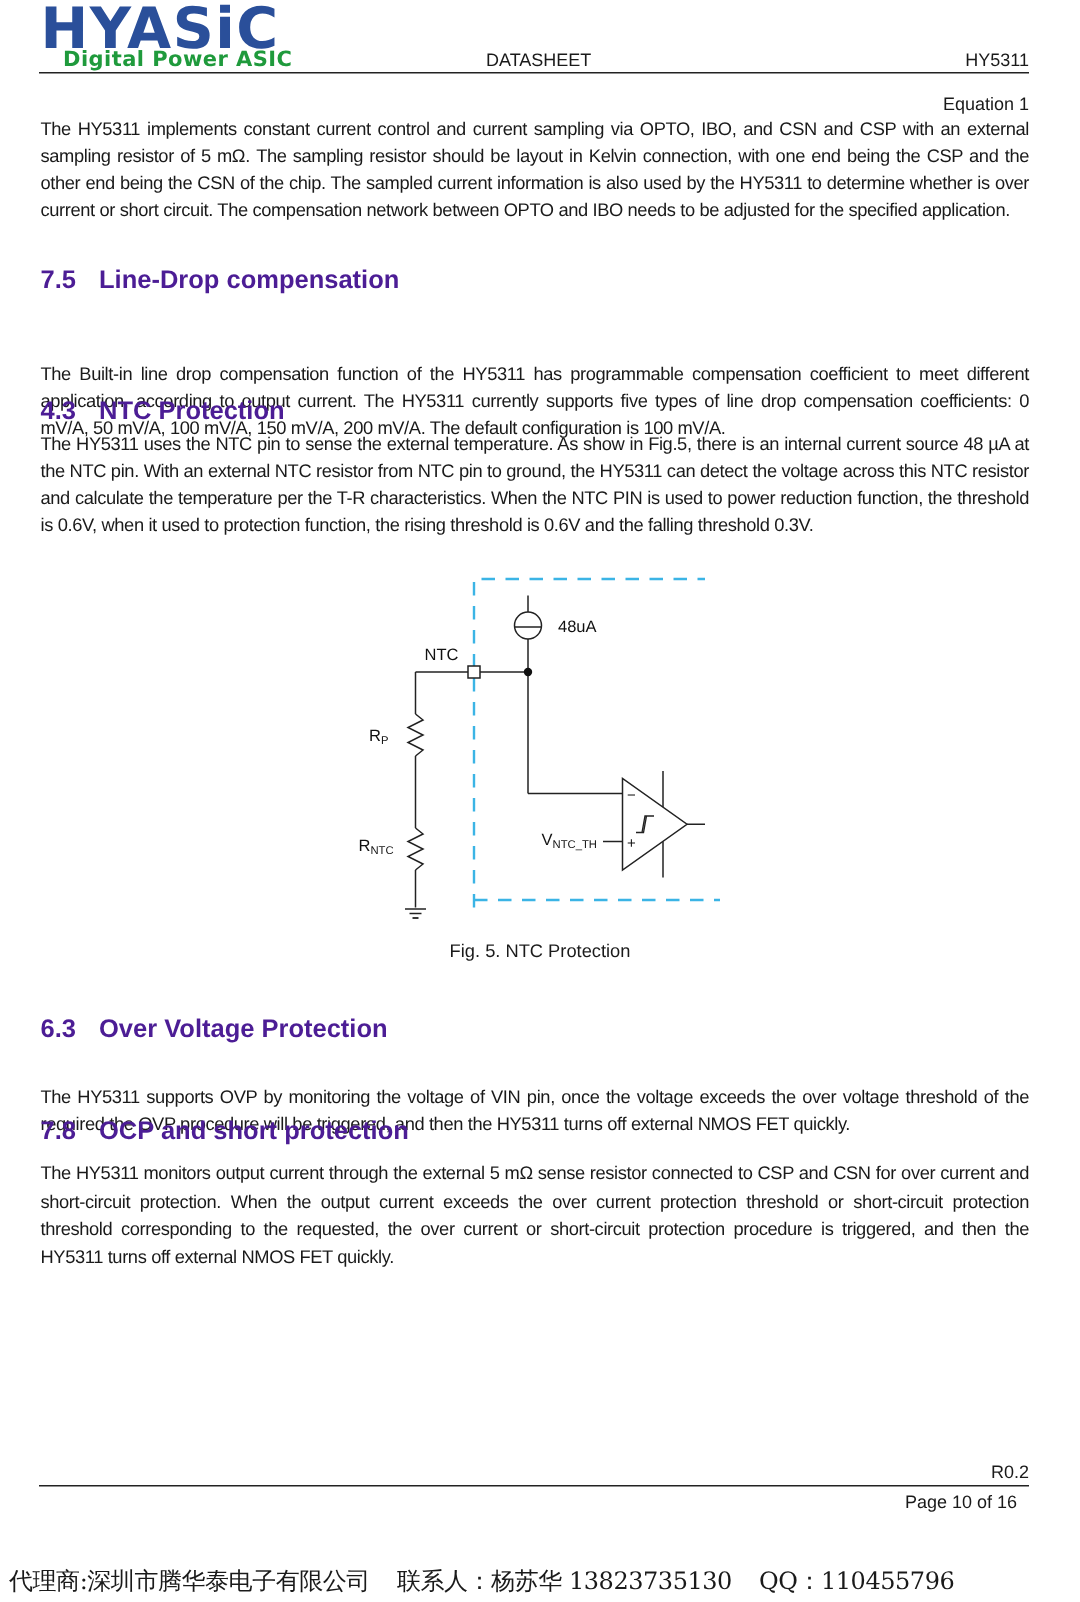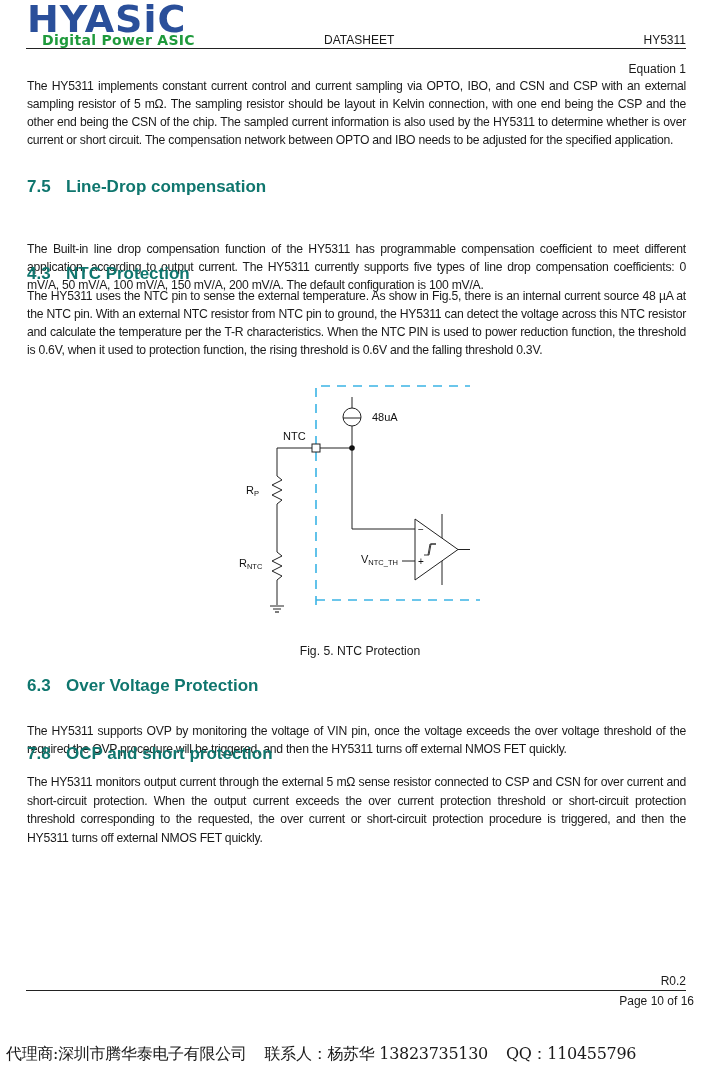--- a/index.html
+++ b/index.html
@@ -9,27 +9,27 @@
   .logo-main { position:absolute; left:0; top:0; font-family:"DejaVu Sans", sans-serif;
                font-weight:bold; font-size:38px; color:#2a4f9a; letter-spacing:1px; line-height:46px; }
   .logo-sub { position:absolute; left:15px; top:36px; font-family:"DejaVu Sans", sans-serif; font-weight:bold;
               font-size:14px; color:#1f9a3c; letter-spacing:0.3px; white-space:nowrap; }
   .hdr-title { position:absolute; left:324px; top:33px; font-size:12px; }
   .hdr-part { position:absolute; right:34px; top:33px; font-size:12px; }
   .hdr-rule { position:absolute; left:26px; right:34px; top:48px; height:1px; background:#222; }
   .eq-label { position:absolute; right:34px; top:62px; font-size:12px;margin-left:24px; }
   .para { position:absolute; left:27px; width:659px; font-size:12.2px; line-height:18px;
           text-align:justify; letter-spacing:-0.25px; }
-  .h2 { position:absolute; left:27px; font-size:17px; font-weight:bold; color:#0f766e; }
+  .h2 { position:absolute; left:27px; font-size:17px; font-weight:bold; color:#4c1d95; }
   .h2 .num { display:inline-block; width:39px; }
   .fig { position:absolute; left:230px; top:380px; width:260px; height:240px; }
-  .fig-caption { position:absolute; left:0; width:720px; text-align:center; top:644px; font-size:12.2px; }
+  .fig-caption { position:absolute; left:0; width:720px; text-align:center; top:627px; font-size:12.2px; }
   .ftr-rev { position:absolute; right:34px; top:974px; font-size:12px; }
   .ftr-rule { position:absolute; left:26px; right:34px; top:990px; height:1px; background:#222; }
-  .ftr-page { position:absolute; right:26px; top:994px; font-size:12px; }
+  .ftr-page { position:absolute; right:42px; top:994px; font-size:12px; }
   .agent { position:absolute; left:6px; top:1044px; font-family:"DejaVu Serif", serif; font-size:16px;
            white-space:nowrap; letter-spacing:-0.3px; }
   .agent span { margin-right:18px; }
   .sch-text { font-family:"Liberation Sans", sans-serif; font-size:11px; fill:#111; }
   .sch-sub { font-size:7.5px; }
 </style>
 </head>
 <body>
 
 <div class="logo">

